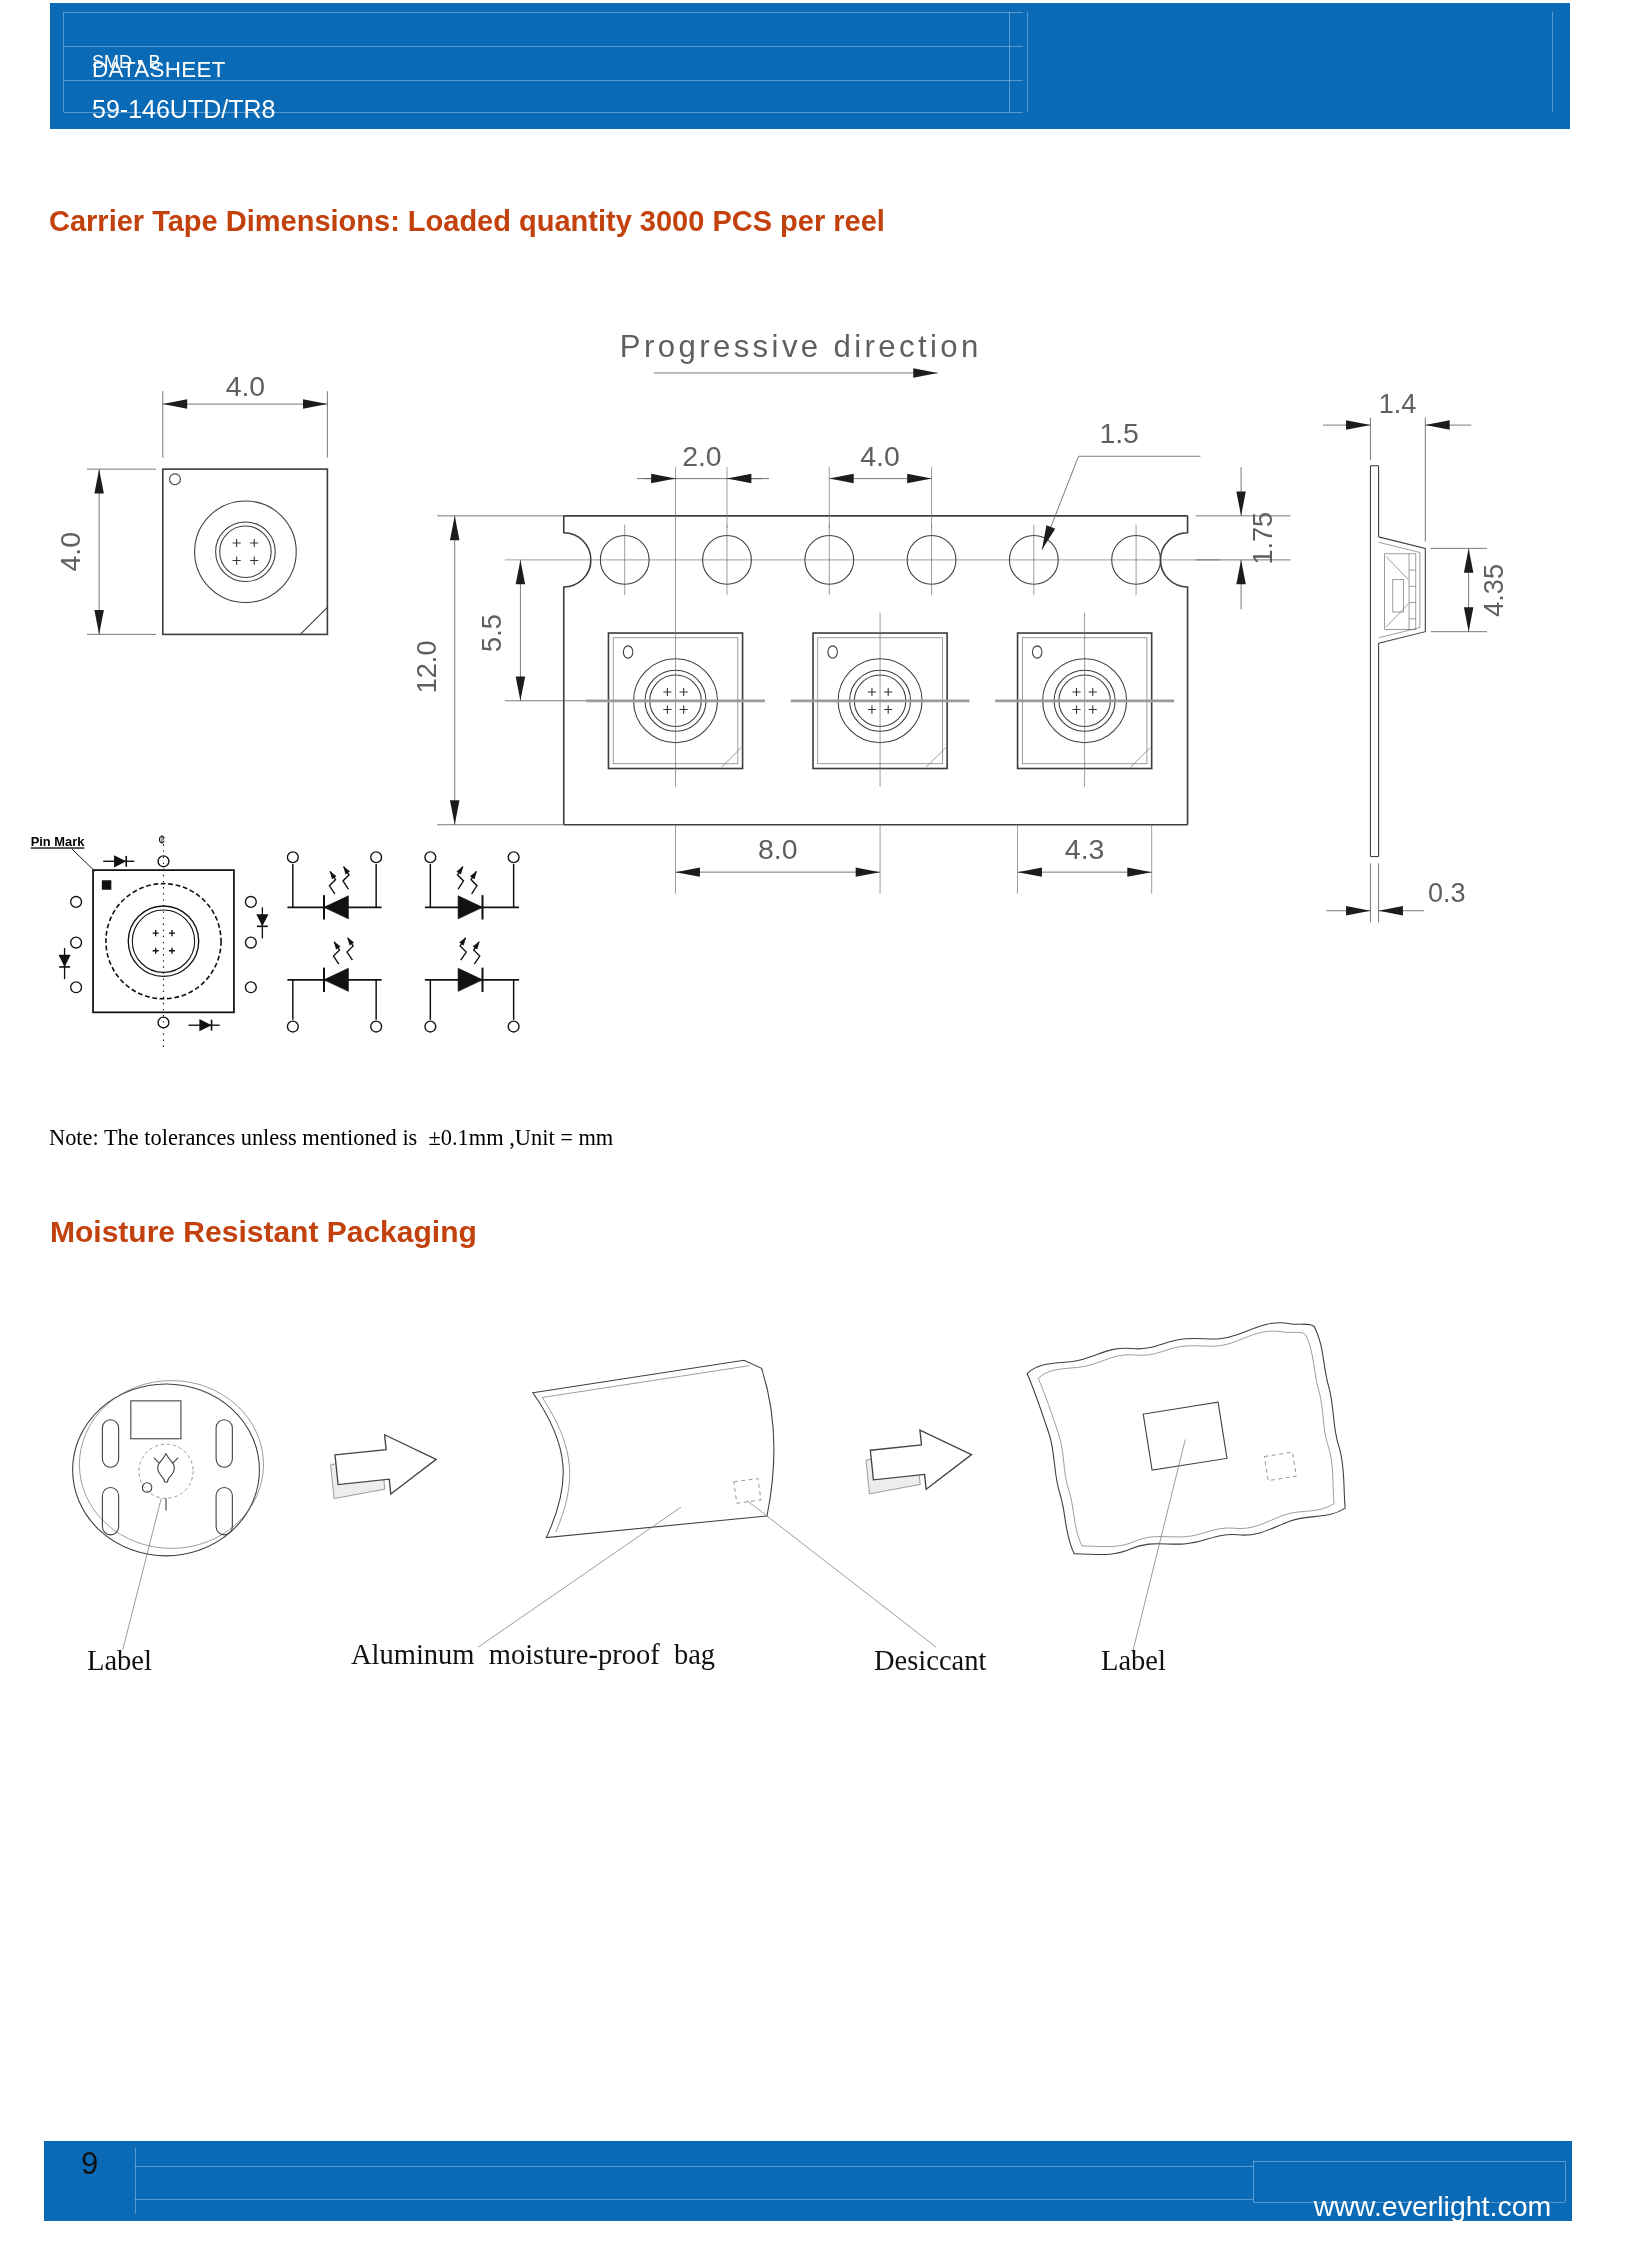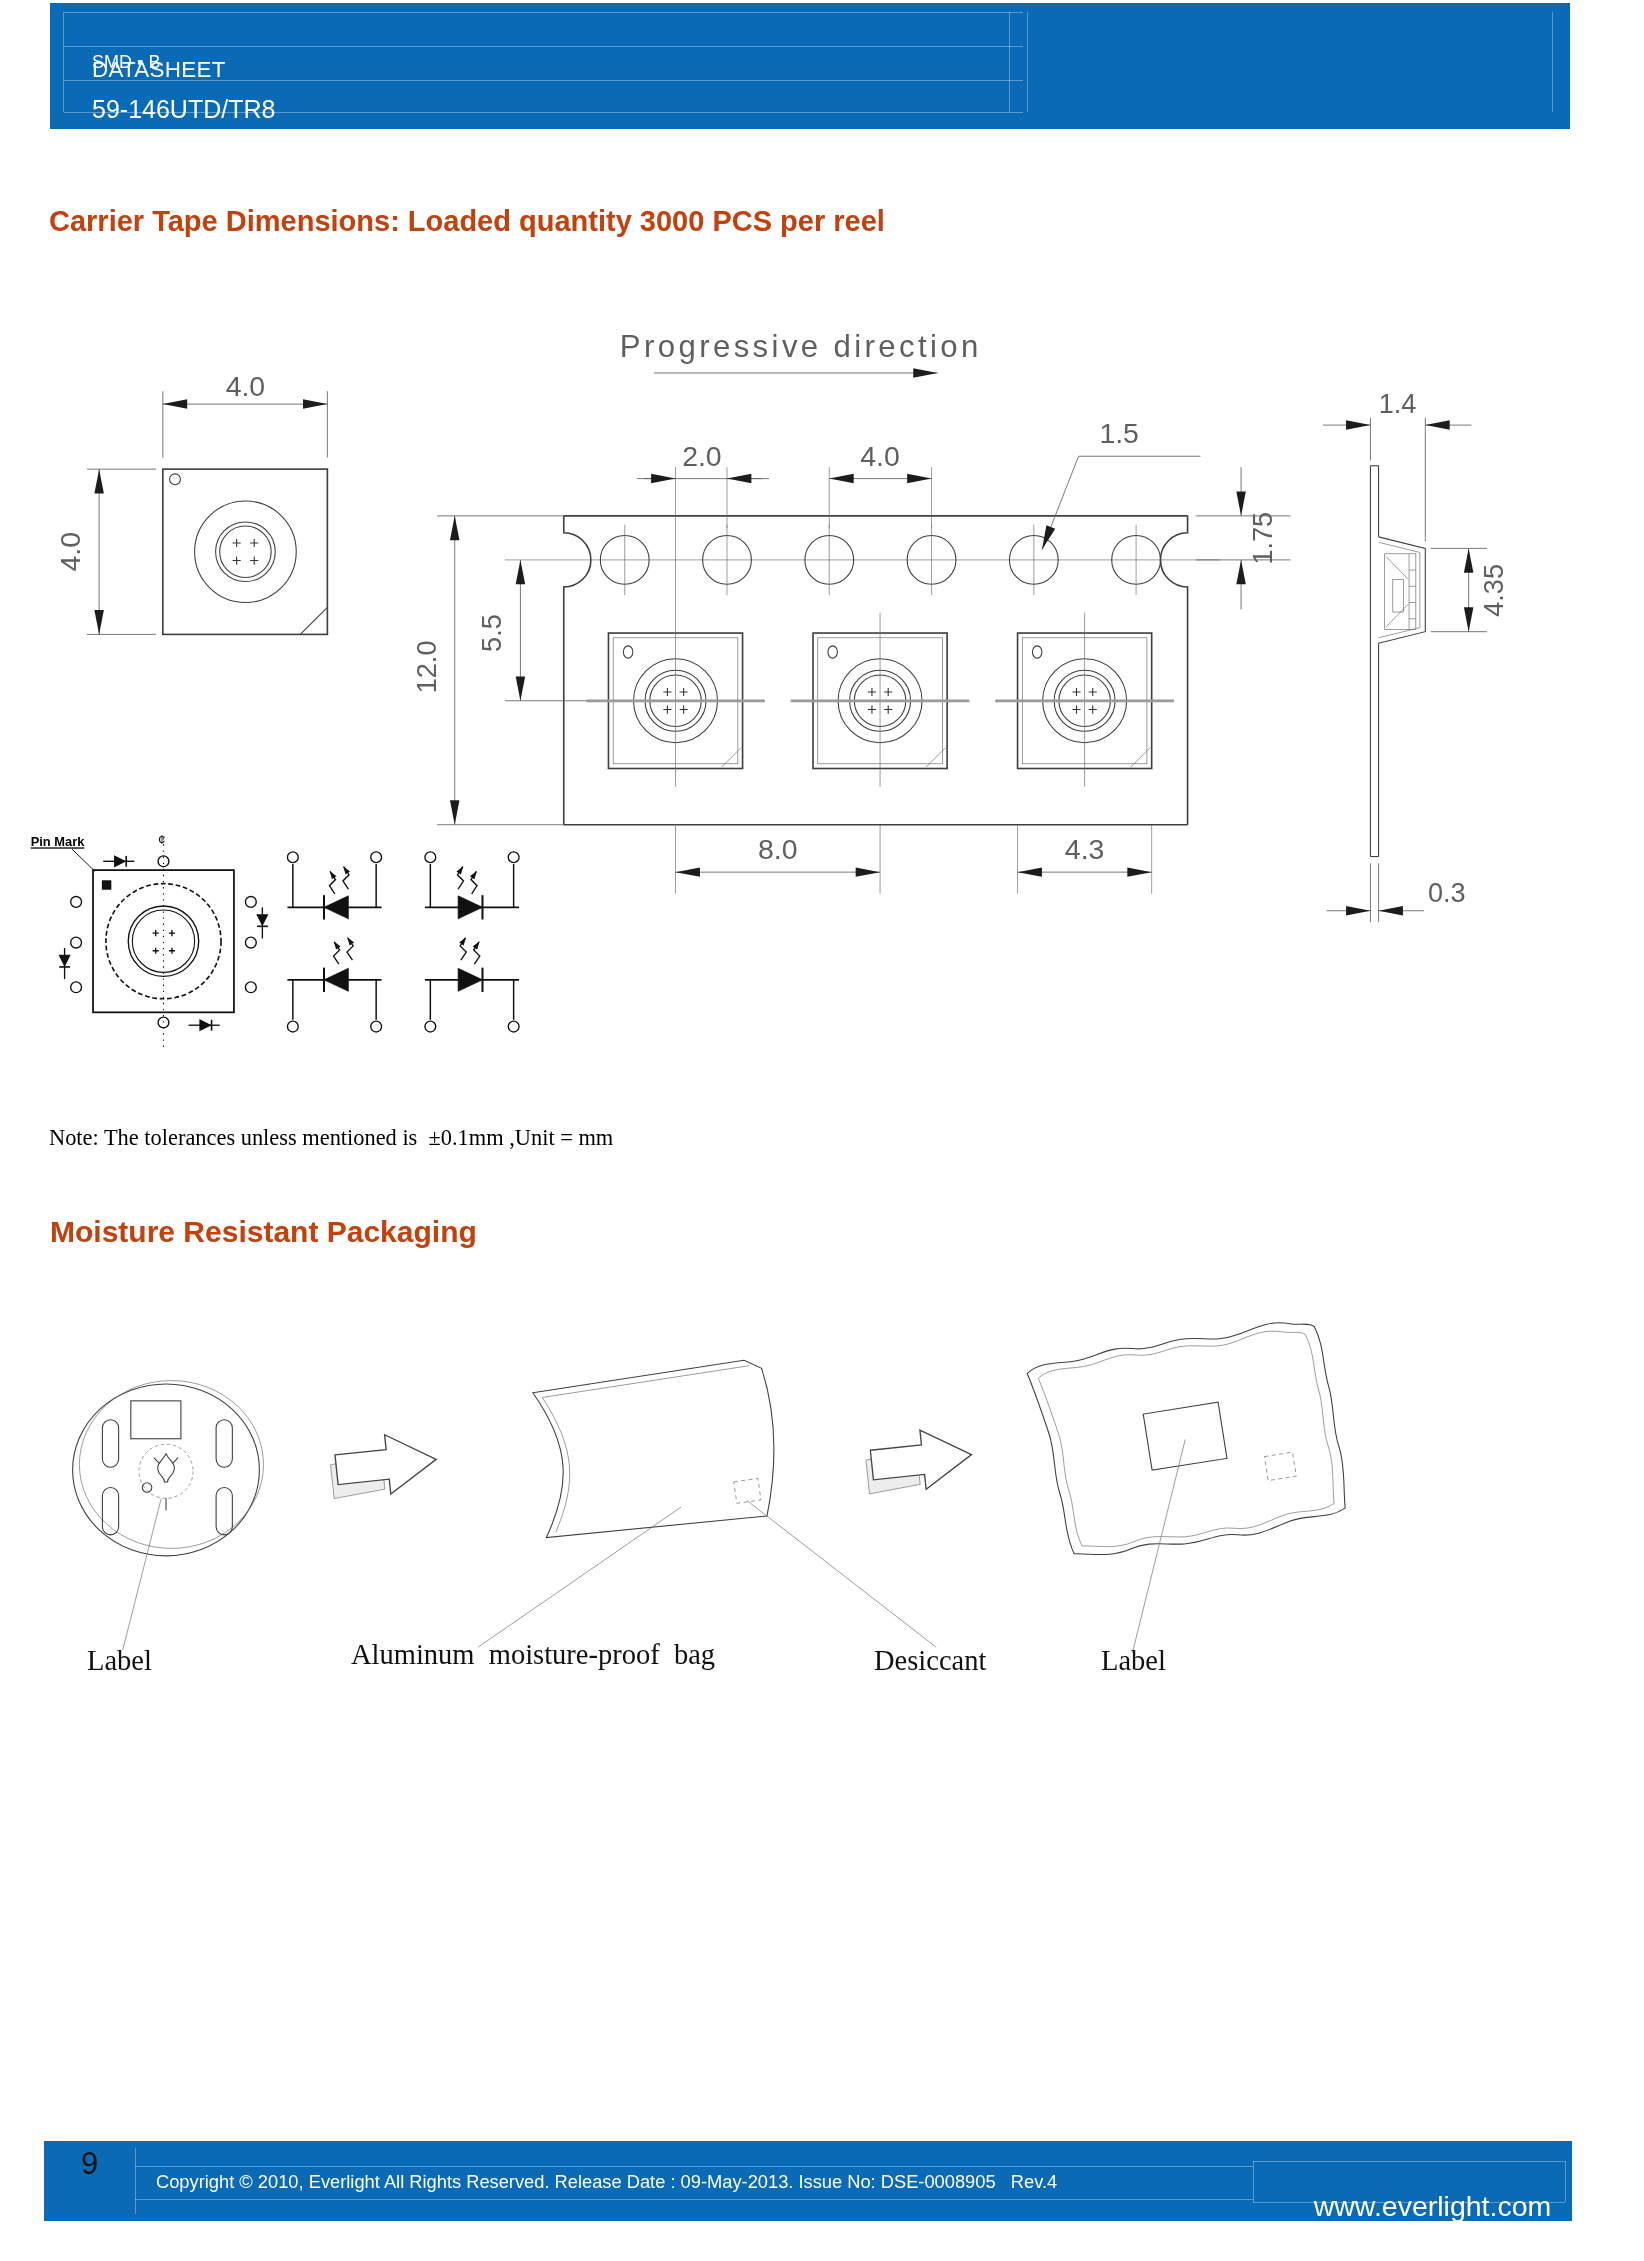--- a/index.html
+++ b/index.html
@@ -382,18 +382,17 @@
 
   <div class="ftr">
     <div class="cellline" style="left:91px;top:6.8px;width:0.7px;height:66px"></div>
     <div class="cellline" style="left:91px;top:25px;width:1118px;height:0.7px"></div>
     <div class="cellline" style="left:91px;top:58px;width:1118px;height:0.7px"></div>
     <div class="cellline" style="left:1209px;top:20.3px;width:312px;height:0.7px"></div>
     <div class="cellline" style="left:1209px;top:61px;width:312px;height:0.7px"></div>
     <div class="cellline" style="left:1209px;top:20.3px;width:0.7px;height:41px"></div>
     <div class="cellline" style="left:1521px;top:20.3px;width:0.7px;height:41px"></div>
     <div class="ftr-page">9</div>
-    <div class="ftr-copy">Copyright © 2010, Everlight All Rights Reserved. Release Date : 09-May-2013. Issue No: DSE-0008905   Rev.4</div>
     <div class="ftr-web">www.everlight.com</div>
   </div>
 
 </div>
 
 
 </body></html>

